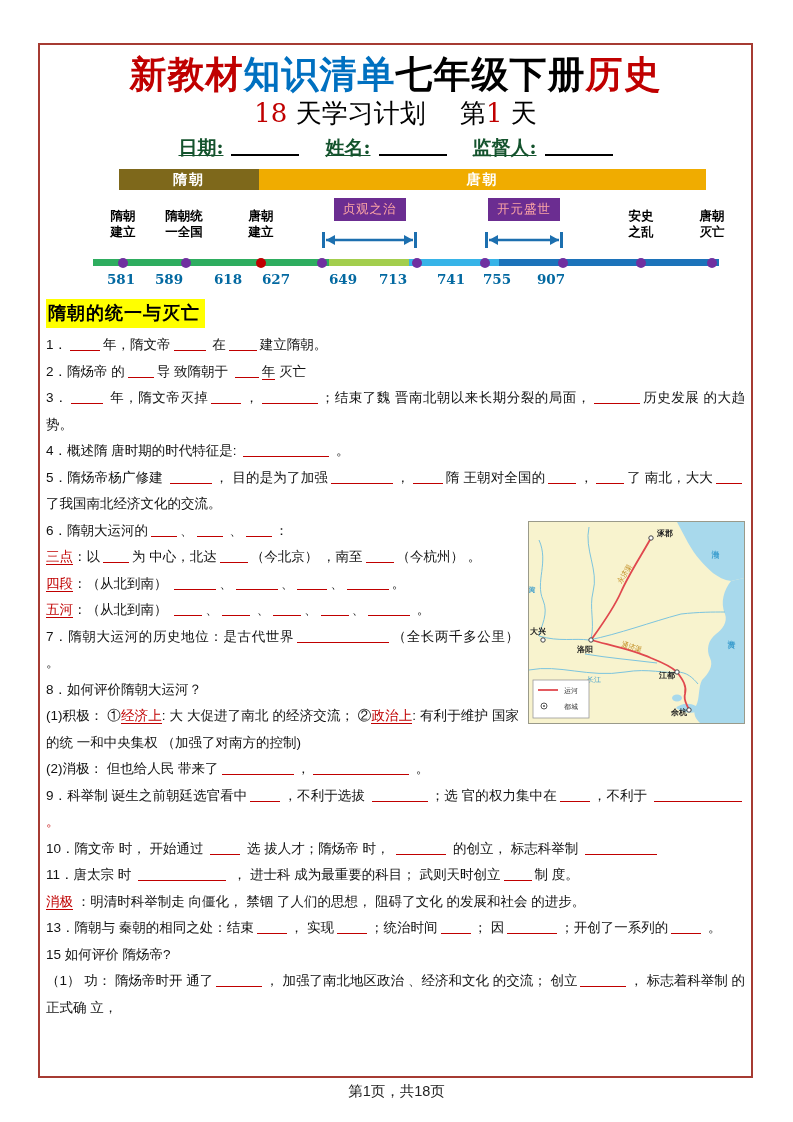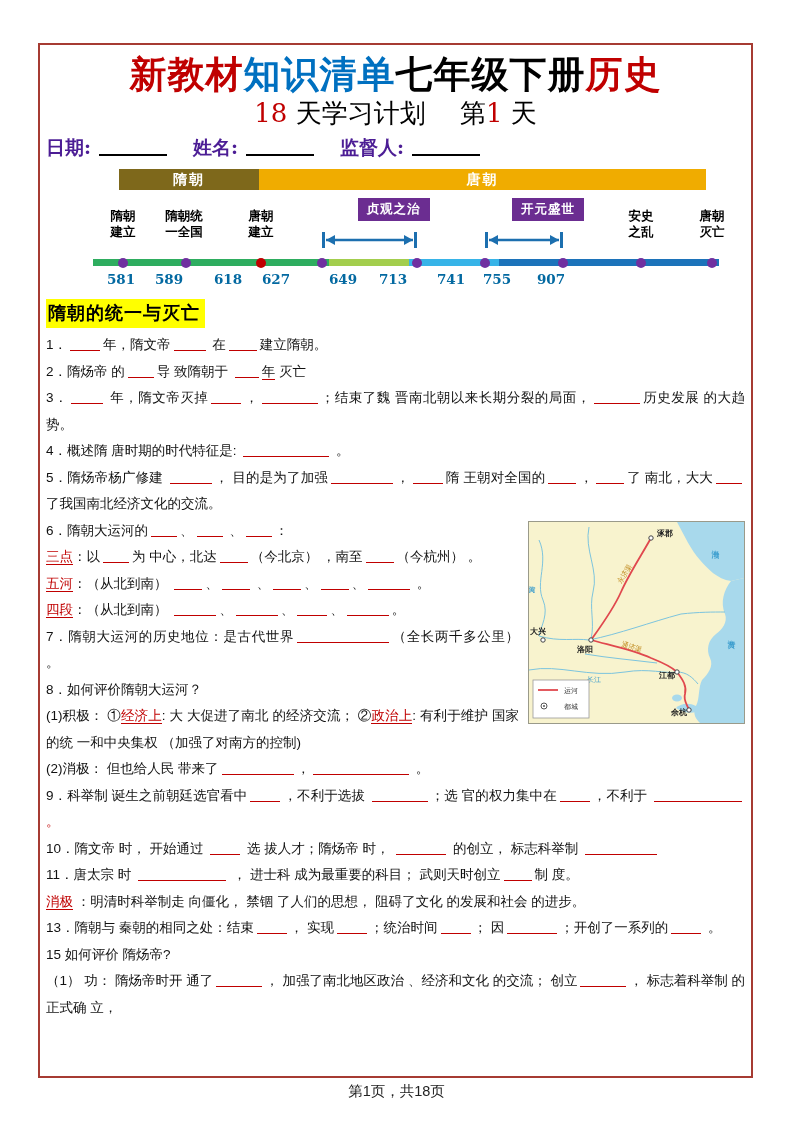--- a/index.html
+++ b/index.html
@@ -17,42 +17,42 @@
   .doc-title{
     text-align:center;font-family:"DejaVu Serif","Liberation Serif",serif;
     font-weight:bold;font-size:37px;line-height:46px;margin:2px 0 0 0;letter-spacing:1px;
   }
   .doc-subtitle{
     text-align:center;font-family:"DejaVu Serif","Liberation Serif",serif;
     font-weight:normal;font-size:26px;line-height:33px;margin:0;
   }
   .c-red{color:#C00000}.c-blue{color:#0070C0}.c-black{color:#000}
   .fields-row{
-    font-family:"DejaVu Serif","Liberation Serif",serif;
-    font-weight:bold;font-size:19px;line-height:30px;margin-top:2px;color:#4c1d95;
+    text-align:center;font-family:"DejaVu Serif","Liberation Serif",serif;
+    font-weight:bold;font-size:19px;line-height:30px;margin-top:2px;color:#14532d;text-decoration:underline;
   }
   .field-underline{
     display:inline-block;width:68px;border-bottom:2px solid #000;height:16px;
     margin:0 26px 0 8px;vertical-align:-2px;
   }
   .field-underline.last{margin-right:0;}
   
   .timeline{position:relative;height:120px;margin-top:7px;}
   .dyn-bar{
     position:absolute;top:0;height:21px;color:#fff;font-weight:bold;font-size:14px;
     text-align:center;line-height:21px;letter-spacing:2px;
   }
   .tl-event{
     position:absolute;top:40px;transform:translateX(-50%);text-align:center;
     font-weight:bold;font-size:12.5px;line-height:1.25;color:#000;white-space:pre-line;
   }
   .era-box{
     position:absolute;top:29px;transform:translateX(-50%);
-    background:#6B2D91;color:#ffffff;font-weight:bold;font-size:12.5px;
-    padding:3px 9px;letter-spacing:1px;white-space:nowrap;margin-left:24px;
+    background:#6B2D91;color:#fca5a5;font-weight:normal;font-size:12.5px;
+    padding:3px 9px;letter-spacing:1px;white-space:nowrap;
   }
   .era-arrow{position:absolute;top:61px;height:20px;}
   .tl-seg{position:absolute;top:90px;height:7px;}
   .tl-dot{position:absolute;width:10px;height:10px;border-radius:50%;top:88.5px;}
   .tl-year{
     position:absolute;top:102px;transform:translateX(-50%);
     font-weight:bold;font-size:13.5px;color:#0369a1;font-family:"DejaVu Serif","Liberation Serif",serif;
   }
   
   .section-heading{
@@ -211,22 +211,22 @@
           <circle cx="15" cy="184" r="3" fill="none" stroke="#555" stroke-width="1"></circle>
           <circle cx="15" cy="184" r="1" fill="#555"></circle>
           <text x="35" y="187" font-size="7" fill="#333">都城</text>
         </g>
       </svg>
     </div>
 
     <div id="q-block-2">
         <div class="qline"><span>6．隋朝大运河的</span><span class="blank" style="width: 26px;"></span><span>、</span><span class="blank" style="width: 26px;"></span><span> 、</span><span class="blank" style="width: 26px;"></span><span>：</span></div>
         <div class="qline"><span class="seg-ru">三点</span><span>：以</span><span class="blank" style="width: 26px;"></span><span>为 中心，北达</span><span class="blank" style="width: 28px;"></span><span>（今北京） ，南至</span><span class="blank" style="width: 28px;"></span><span>（今杭州） 。</span></div>
+        <div class="qline"><span class="seg-ru">四段</span><span>：（从北到南） </span><span class="blank" style="width: 42px;"></span><span>、</span><span class="blank" style="width: 42px;"></span><span>、</span><span class="blank" style="width: 30px;"></span><span>、</span><span class="blank" style="width: 42px;"></span><span>。</span></div>
         <div class="qline"><span class="seg-ru">五河</span><span>：（从北到南） </span><span class="blank" style="width: 28px;"></span><span>、</span><span class="blank" style="width: 28px;"></span><span> 、</span><span class="blank" style="width: 28px;"></span><span>、</span><span class="blank" style="width: 28px;"></span><span>、</span><span class="blank" style="width: 42px;"></span><span> 。</span></div>
-        <div class="qline"><span class="seg-ru">四段</span><span>：（从北到南） </span><span class="blank" style="width: 42px;"></span><span>、</span><span class="blank" style="width: 42px;"></span><span>、</span><span class="blank" style="width: 30px;"></span><span>、</span><span class="blank" style="width: 42px;"></span><span>。</span></div>
         <div class="qline"><span>7．隋朝大运河的历史地位：是古代世界</span><span class="blank" style="width: 92px;"></span><span>（全长两千多公里） 。</span></div>
         <div class="qline"><span>8．如何评价隋朝大运河？</span></div>
         <div class="qline"><span>(1)积极： ①</span><span class="seg-ru">经济上</span><span>: 大 大促进了南北 的经济交流； ②</span><span class="seg-ru">政治上</span><span>: 有利于维护 国家的统 一和中央集权 （加强了对南方的控制)</span></div>
         <div class="qline"><span>(2)消极： 但也给人民 带来了</span><span class="blank" style="width: 72px;"></span><span>，</span><span class="blank" style="width: 96px;"></span><span> 。</span></div>
         <div class="qline"><span>9．科举制 诞生之前朝廷选官看中</span><span class="blank" style="width: 30px;"></span><span>，不利于选拔 </span><span class="blank" style="width: 56px;"></span><span>；选 官的权力集中在</span><span class="blank" style="width: 30px;"></span><span>，不利于 </span><span class="blank" style="width: 88px;"></span><span class="seg-r">。</span></div>
         <div class="qline"><span>10．隋文帝 时， 开始通过 </span><span class="blank" style="width: 30px;"></span><span> 选 拔人才；隋炀帝 时， </span><span class="blank" style="width: 50px;"></span><span> 的创立， 标志科举制 </span><span class="blank" style="width: 72px;"></span></div>
         <div class="qline"><span>11．唐太宗 时 </span><span class="blank" style="width: 88px;"></span><span> ， 进士科 成为最重要的科目； 武则天时创立</span><span class="blank" style="width: 28px;"></span><span>制 度。</span></div>
         <div class="qline"><span class="seg-ru">消极</span><span> ：明清时科举制走 向僵化， 禁锢 了人们的思想， 阻碍了文化 的发展和社会 的进步。</span></div>
         <div class="qline"><span>13．隋朝与 秦朝的相同之处：结束</span><span class="blank" style="width: 30px;"></span><span>， 实现</span><span class="blank" style="width: 30px;"></span><span>；统治时间</span><span class="blank" style="width: 30px;"></span><span>； 因</span><span class="blank" style="width: 50px;"></span><span>；开创了一系列的</span><span class="blank" style="width: 30px;"></span><span> 。</span></div>
         <div class="qline"><span>15 如何评价 隋炀帝?</span></div>

